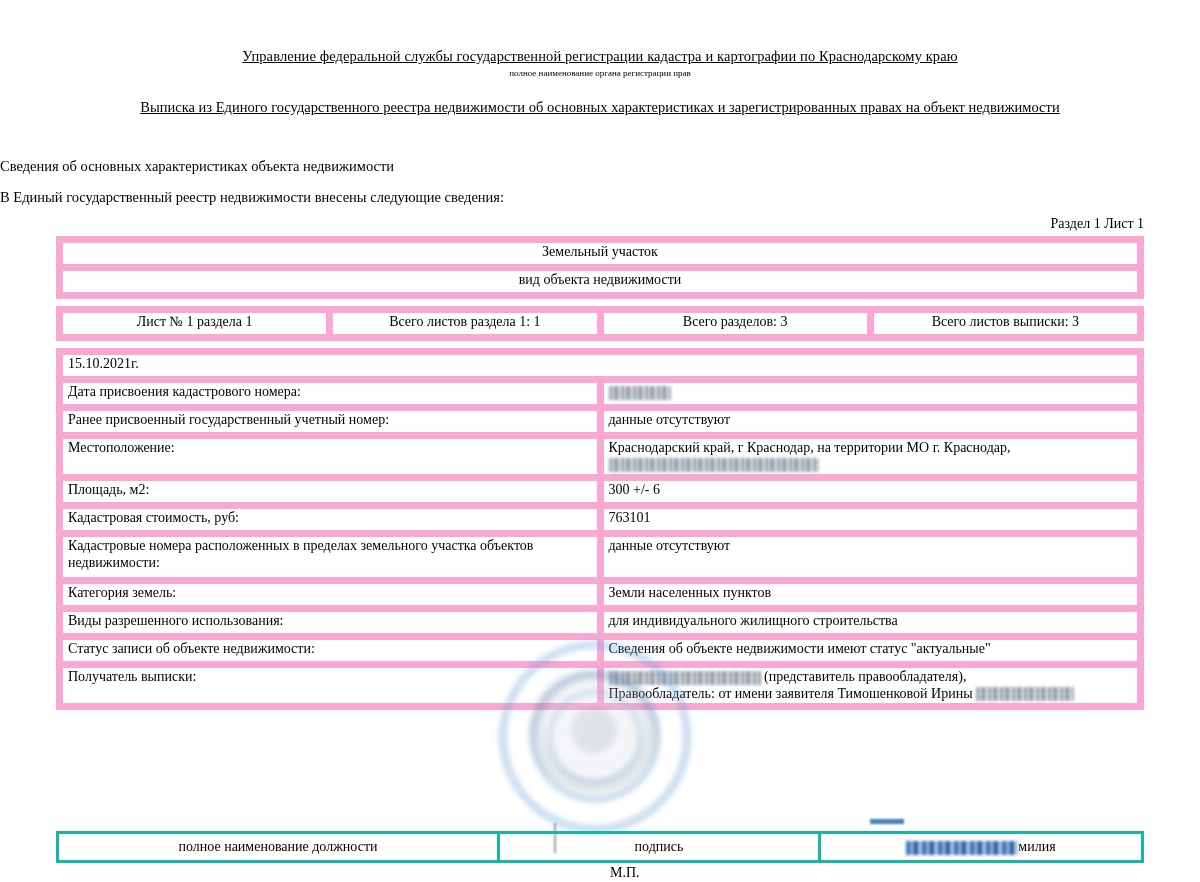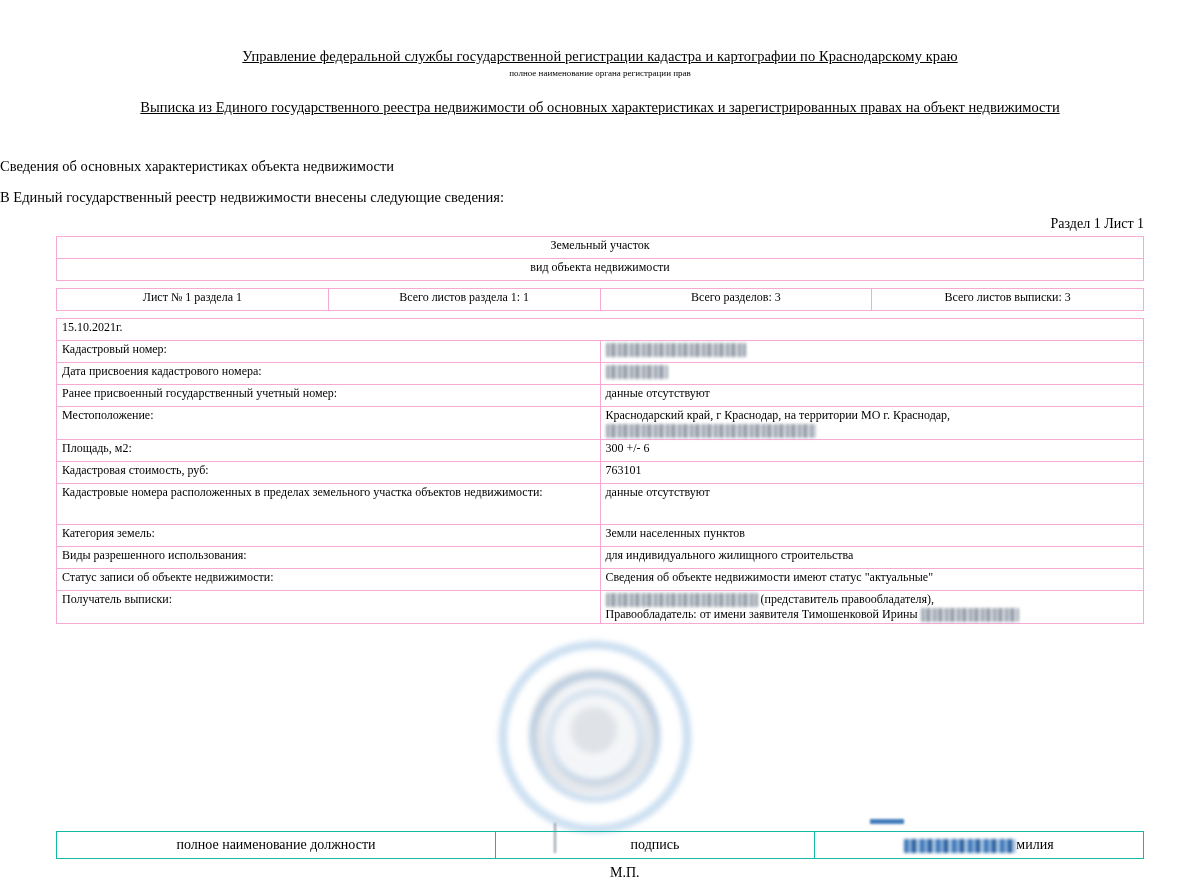--- a/index.html
+++ b/index.html
@@ -63,22 +63,22 @@
   }
 
   
   table.doc {
     border-collapse: collapse;
     width: 1088px;
     margin: 4px auto 0 auto;
     table-layout: fixed;
   }
   table.doc td {
-    border: 1px solid #f9a8d4;
-    font-size: 12px;
+    border: 7px solid #f9a8d4;
+    font-size: 14px;
     padding: 1px 5px;
     vertical-align: top;
     line-height: 1.18;
     height: 19px;
   }
   td.ctr { text-align: center; }
   td.label { width: 415px; }
   td.val { }
 
   table.doc.spaced {
@@ -177,21 +177,21 @@
   table.footer {
     border-collapse: collapse;
     width: 1088px;
     margin: 0 auto;
     table-layout: fixed;
     position: absolute;
     left: 56px;
     top: 784px;
   }
   table.footer td {
-    border: 1px solid #14b8a6;
+    border: 3px solid #14b8a6;
     font-size: 14px;
     text-align: center;
     height: 24px;
     padding: 1px 4px;
   }
   .mp {
     position: absolute;
     left: 610px;
     top: 818px;
     font-size: 14px;
@@ -234,24 +234,20 @@
   </tbody>
     </table>
 
   <table class="doc spaced">
     <tbody>
         <tr>
       <td colspan="2">15.10.2021г.</td>
     </tr>
     </tbody>
       <tbody id="fields-body">
-        <tr>
-          <td class="label">Кадастровый номер:</td>
-          <td class="val"><span class="redact" style="width: 140px;"></span></td>
-        </tr>
         <tr>
           <td class="label">Дата присвоения кадастрового номера:</td>
           <td class="val"><span class="redact" style="width: 62px;"></span></td>
         </tr>
         <tr>
           <td class="label">Ранее присвоенный государственный учетный номер:</td>
           <td class="val"><span>данные отсутствуют</span></td>
         </tr>
         <tr>
           <td class="label">Местоположение:</td>

